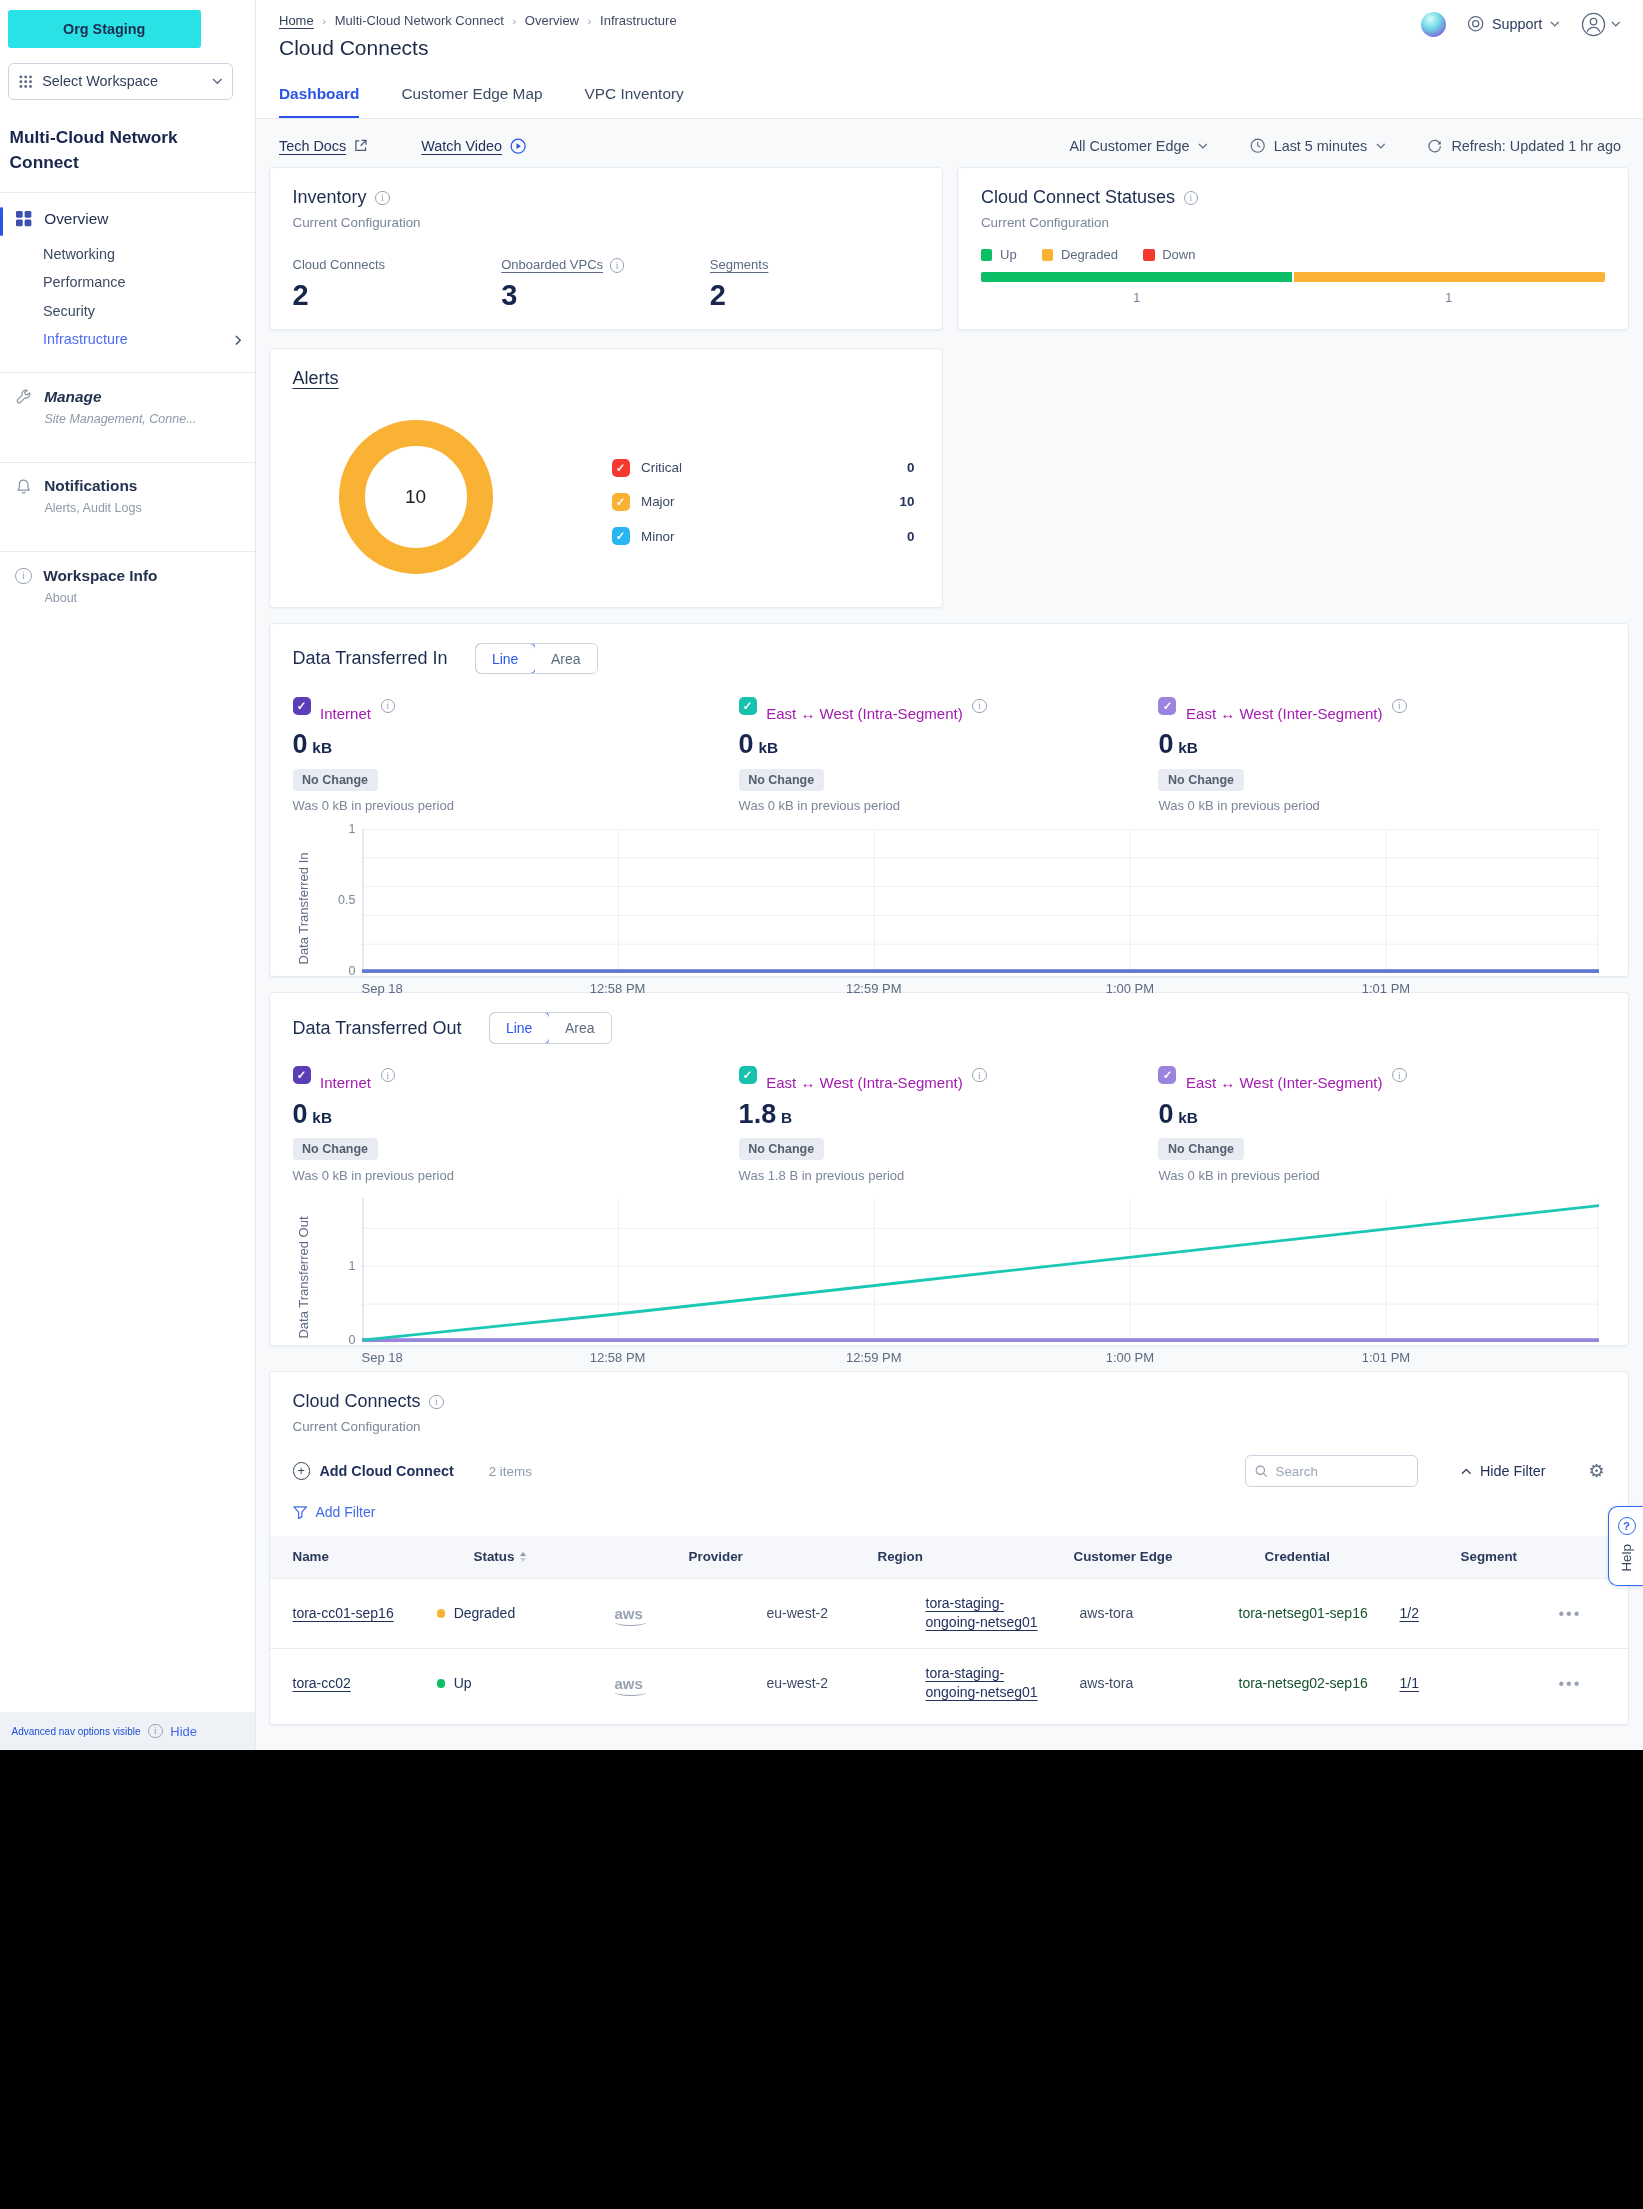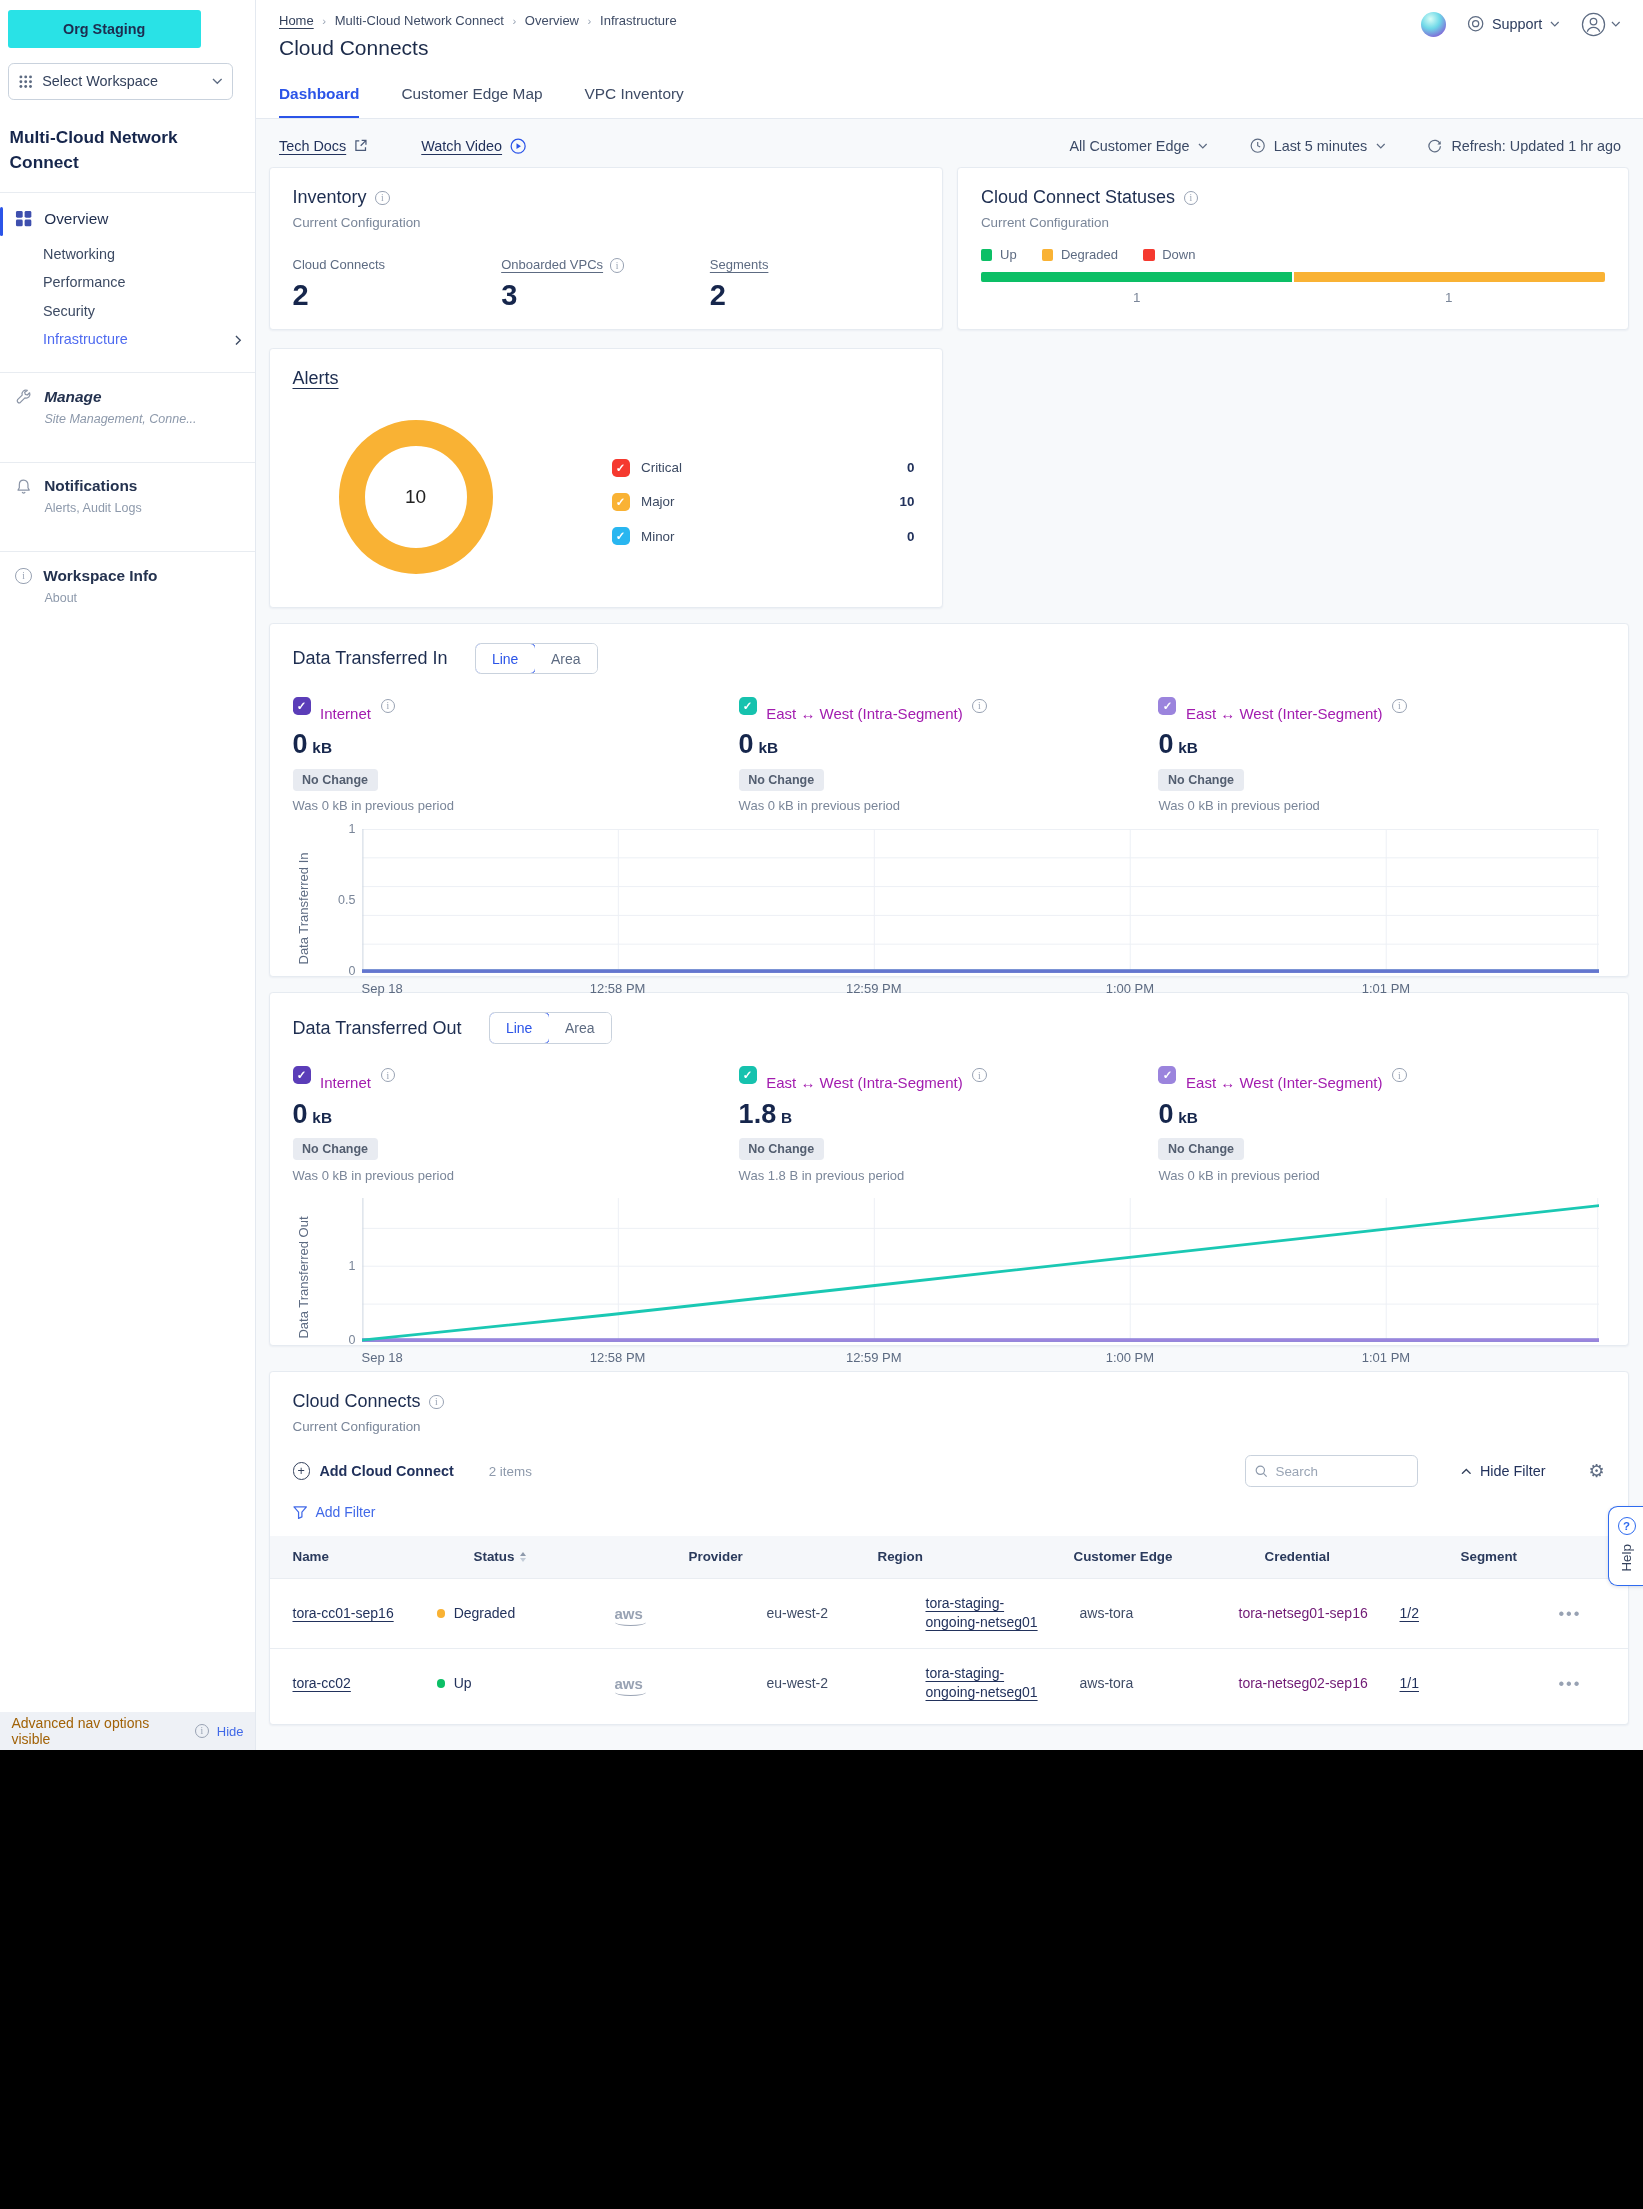--- a/index.html
+++ b/index.html
@@ -19,21 +19,21 @@
   .nav-head::before { content:""; position:absolute; left:0; top:13.4px; width:2.9px; height:29px; background:#2b54e8; border-radius:1.9px; }
   .nav-head .lbl { font-size:15.4px; color:#1f2d4d; }
   .nav-sub { display:block; padding:12.5px 15.4px 0 43px; font-size:14.4px; color:#3c4a63; text-decoration:none; position:relative; }
   .nav-sub.active { color:#4e6af0; }
   .nav-sub .chev-r { position:absolute; right:13.4px; top:13.4px; }
   .side-sec { border-top:1px solid #e8ecf1; margin-top:19px; padding:14.4px 15.4px 17.3px 15.4px; }
   .side-sec .row { display:flex; align-items:center; gap:11.5px; }
   .side-sec .lbl { font-size:15.4px; font-weight:bold; color:#24324f; }
   .side-sec .sub { margin:5.8px 0 0 29px; font-size:12.5px; color:#8d99ab; white-space:nowrap; overflow:hidden; }
   .side-foot { position:absolute; left:0; right:0; bottom:0; height:38px; background:#eef1f6; display:flex; align-items:center; gap:7.7px; padding:0 11.5px; }
-  .side-foot .txt { font-size:14px; color:#a16207; }
+  .side-foot .txt { font-size:10px; color:#1d4ed8; }
   .side-foot .hide { font-size:13px; color:#4169e8; cursor:pointer; text-decoration:none; }
 
   
   main { flex:1; display:flex; flex-direction:column; min-width:0; }
   .topbar { background:#fff; padding:11.5px 23px 0 23px; }
   .top-row { display:flex; justify-content:space-between; align-items:flex-start; }
   .breadcrumb { display:flex; align-items:center; gap:8.6px; font-size:13px; color:#3f4c66; padding-top:1.9px; }
   .breadcrumb .sep { color:#9aa5b5; font-size:11.5px; }
   .breadcrumb .home { text-decoration:underline; text-underline-offset:2.9px; color:#33415c; cursor:pointer; }
   .top-actions { display:flex; align-items:center; gap:21px; }
@@ -135,21 +135,21 @@
   .hide-filter { display:flex; align-items:center; gap:8.6px; font-size:14.4px; color:#22325c; cursor:pointer; }
   .gear { font-size:18px; color:#5d6b82; cursor:pointer; }
   .add-filter { display:flex; align-items:center; gap:8.6px; margin-top:17.3px; padding:0 23px; font-size:14px; color:#4169e8; cursor:pointer; }
   .tgrid { display:grid; grid-template-columns:144px 178px 152px 159px 154px 159px 161px 159px 1fr; align-items:center; padding:0 23px; }
   .thead { background:#f5f7fa; height:42px; margin-top:15.4px;gap:37px; }
   .thead .th { font-size:13.4px; font-weight:bold; color:#2a3a5c; display:flex; align-items:center; gap:5.8px; }
   .trow { min-height:70px; border-top:1px solid #e9edf2; font-size:14px; color:#3f4c66; }
   .trow:first-of-type { border-top:none; }
   .name-link { color:#22325c; text-decoration:underline; text-underline-offset:2.9px; cursor:pointer; }
   .edge-link { color:#22325c; text-decoration:underline; text-underline-offset:2.9px; cursor:pointer; display:inline-block; width:113px; line-height:19px; }
-  .seg-link { color:#701a75; cursor:pointer; }
+  .seg-link { color:#14532d; cursor:pointer; }
   .vpc-link { color:#22325c; text-decoration:underline; text-underline-offset:2.9px; cursor:pointer; }
   .status-cell { display:flex; align-items:center; gap:8.6px; color:#22325c; }
   .dot { width:8.6px; height:8.6px; border-radius:50%; }
   .dot-up{background:#0cbf66;} .dot-degraded{background:#f9b234;}
   .aws { color:#98a2b3; font-weight:bold; font-size:15px; position:relative; display:inline-block; }
   .aws::after { content:""; position:absolute; left:0; right:-2.9px; bottom:-3.8px; height:6.7px; border-bottom:1.9px solid #98a2b3; border-radius:50%; }
   .dots { color:#98a2b3; font-size:16.3px; letter-spacing:1.9px; cursor:pointer; }
   .sort { display:inline-flex; flex-direction:column; gap:1.9px; }
   .sort i { width:0; height:0; border-left:3.8px solid transparent; border-right:3.8px solid transparent; }
   .sort .up { border-bottom:4.8px solid #8d99ab; }

